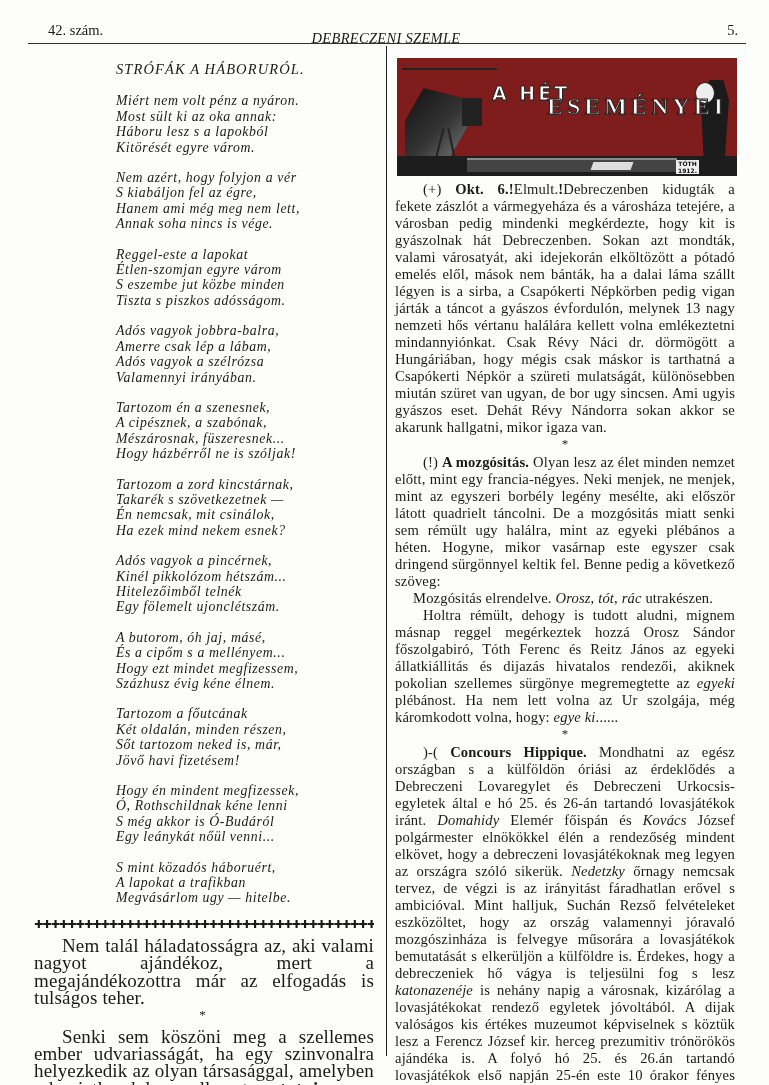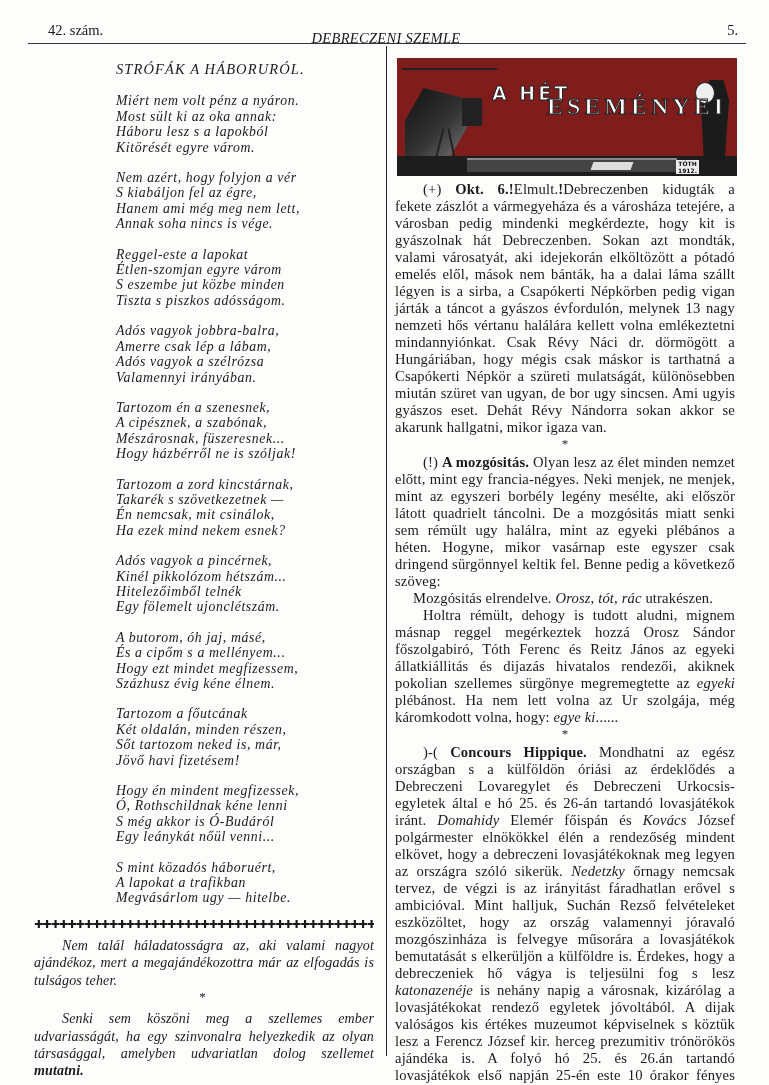--- a/index.html
+++ b/index.html
@@ -46,28 +46,27 @@
   .stanza:last-child { margin-bottom: 0; }
   .crosses {
     margin-top: 12px;
     font-family: "DejaVu Sans", sans-serif;
     font-size: 11px; letter-spacing: -0.9px;
     white-space: nowrap; overflow: hidden; width: 340px; margin-left: 4px;
     font-weight: bold;
   }
   .aphorism {
     font-family: "Liberation Serif", serif;
-    font-size: 14px;
+    font-size: 19px;
     line-height: 17.4px;
     text-align: justify;
     margin: 6px 0 0 4px;
     width: 340px;
     text-indent: 28px;
     letter-spacing: 0.15px;
-    font-style: italic;
   }
   .aph-bold { font-weight: bold; }
   .star { text-align: center; font-size: 13px; line-height: 14px; margin: 1px 0 3px; font-family: "Liberation Serif", serif; }
   
   .right-col {
     position: absolute; left: 395px; top: 58px; width: 345px;
   }
   .banner {
     position: relative; width: 340px; height: 118px; margin-left: 2px;
     background: #7f1d1d;

